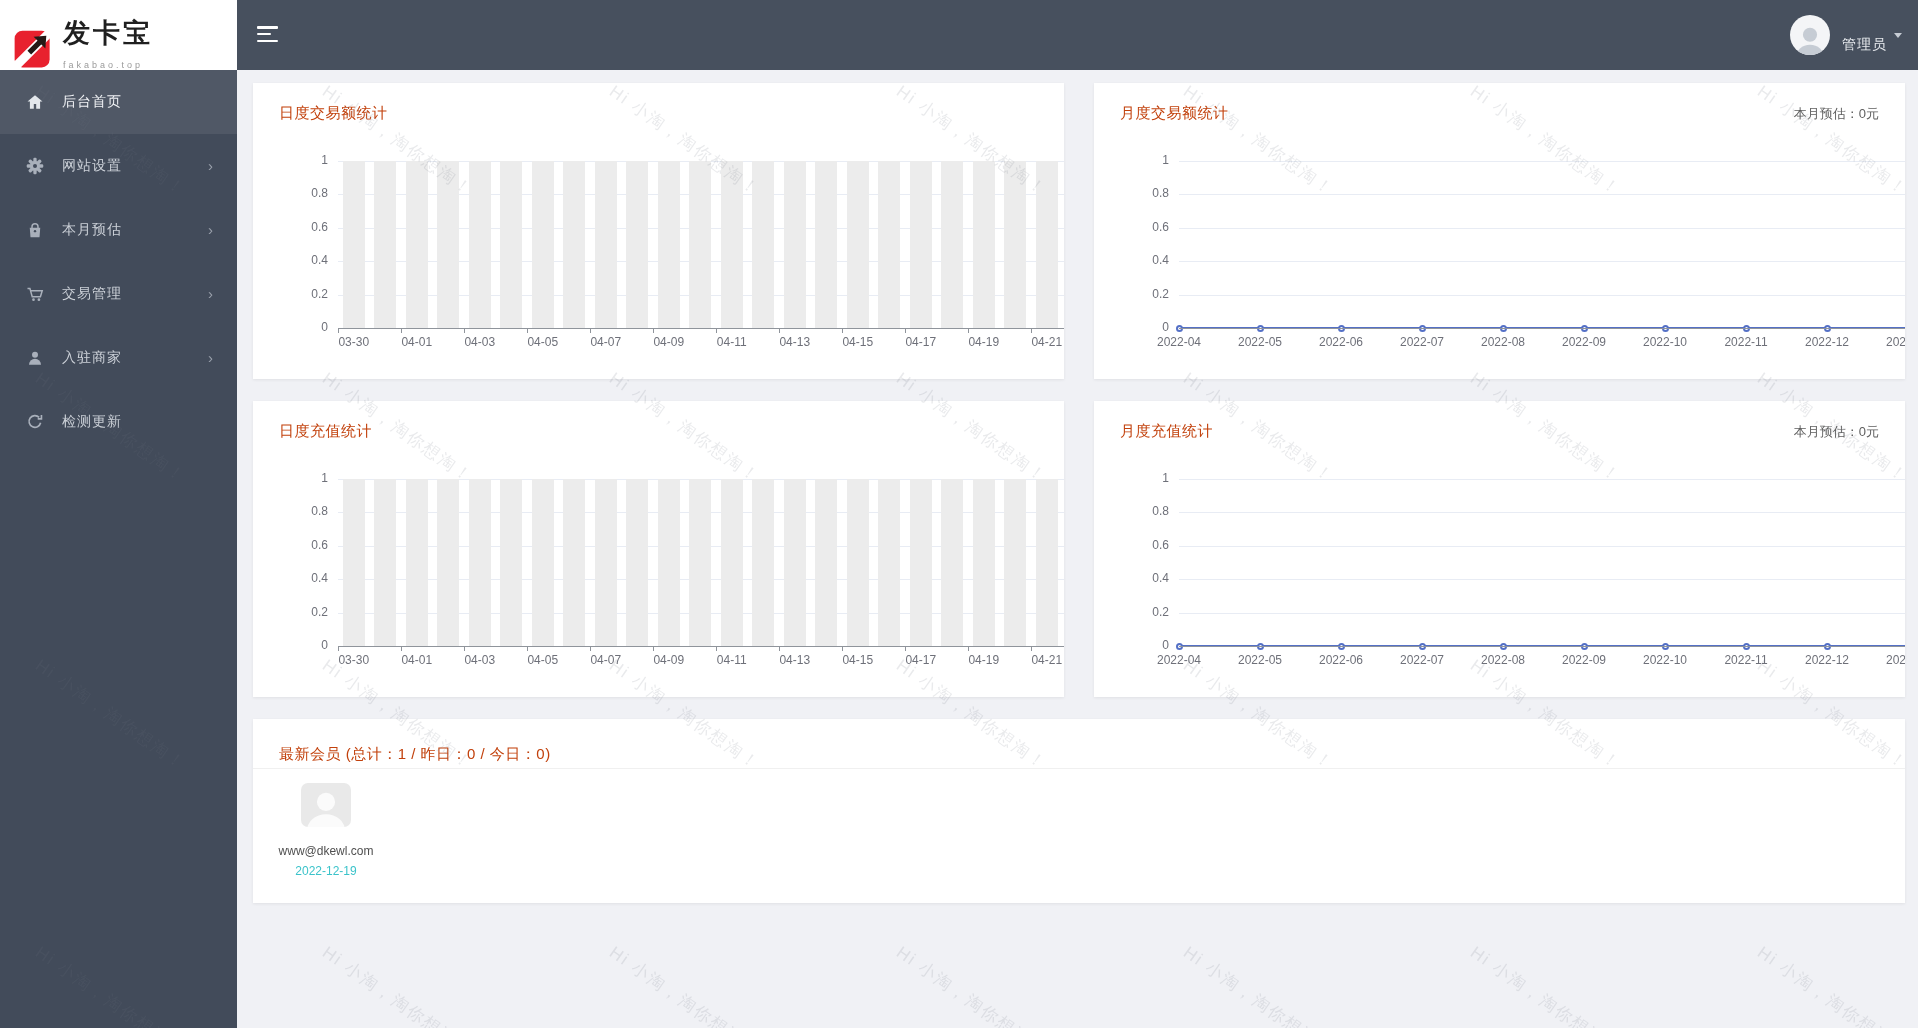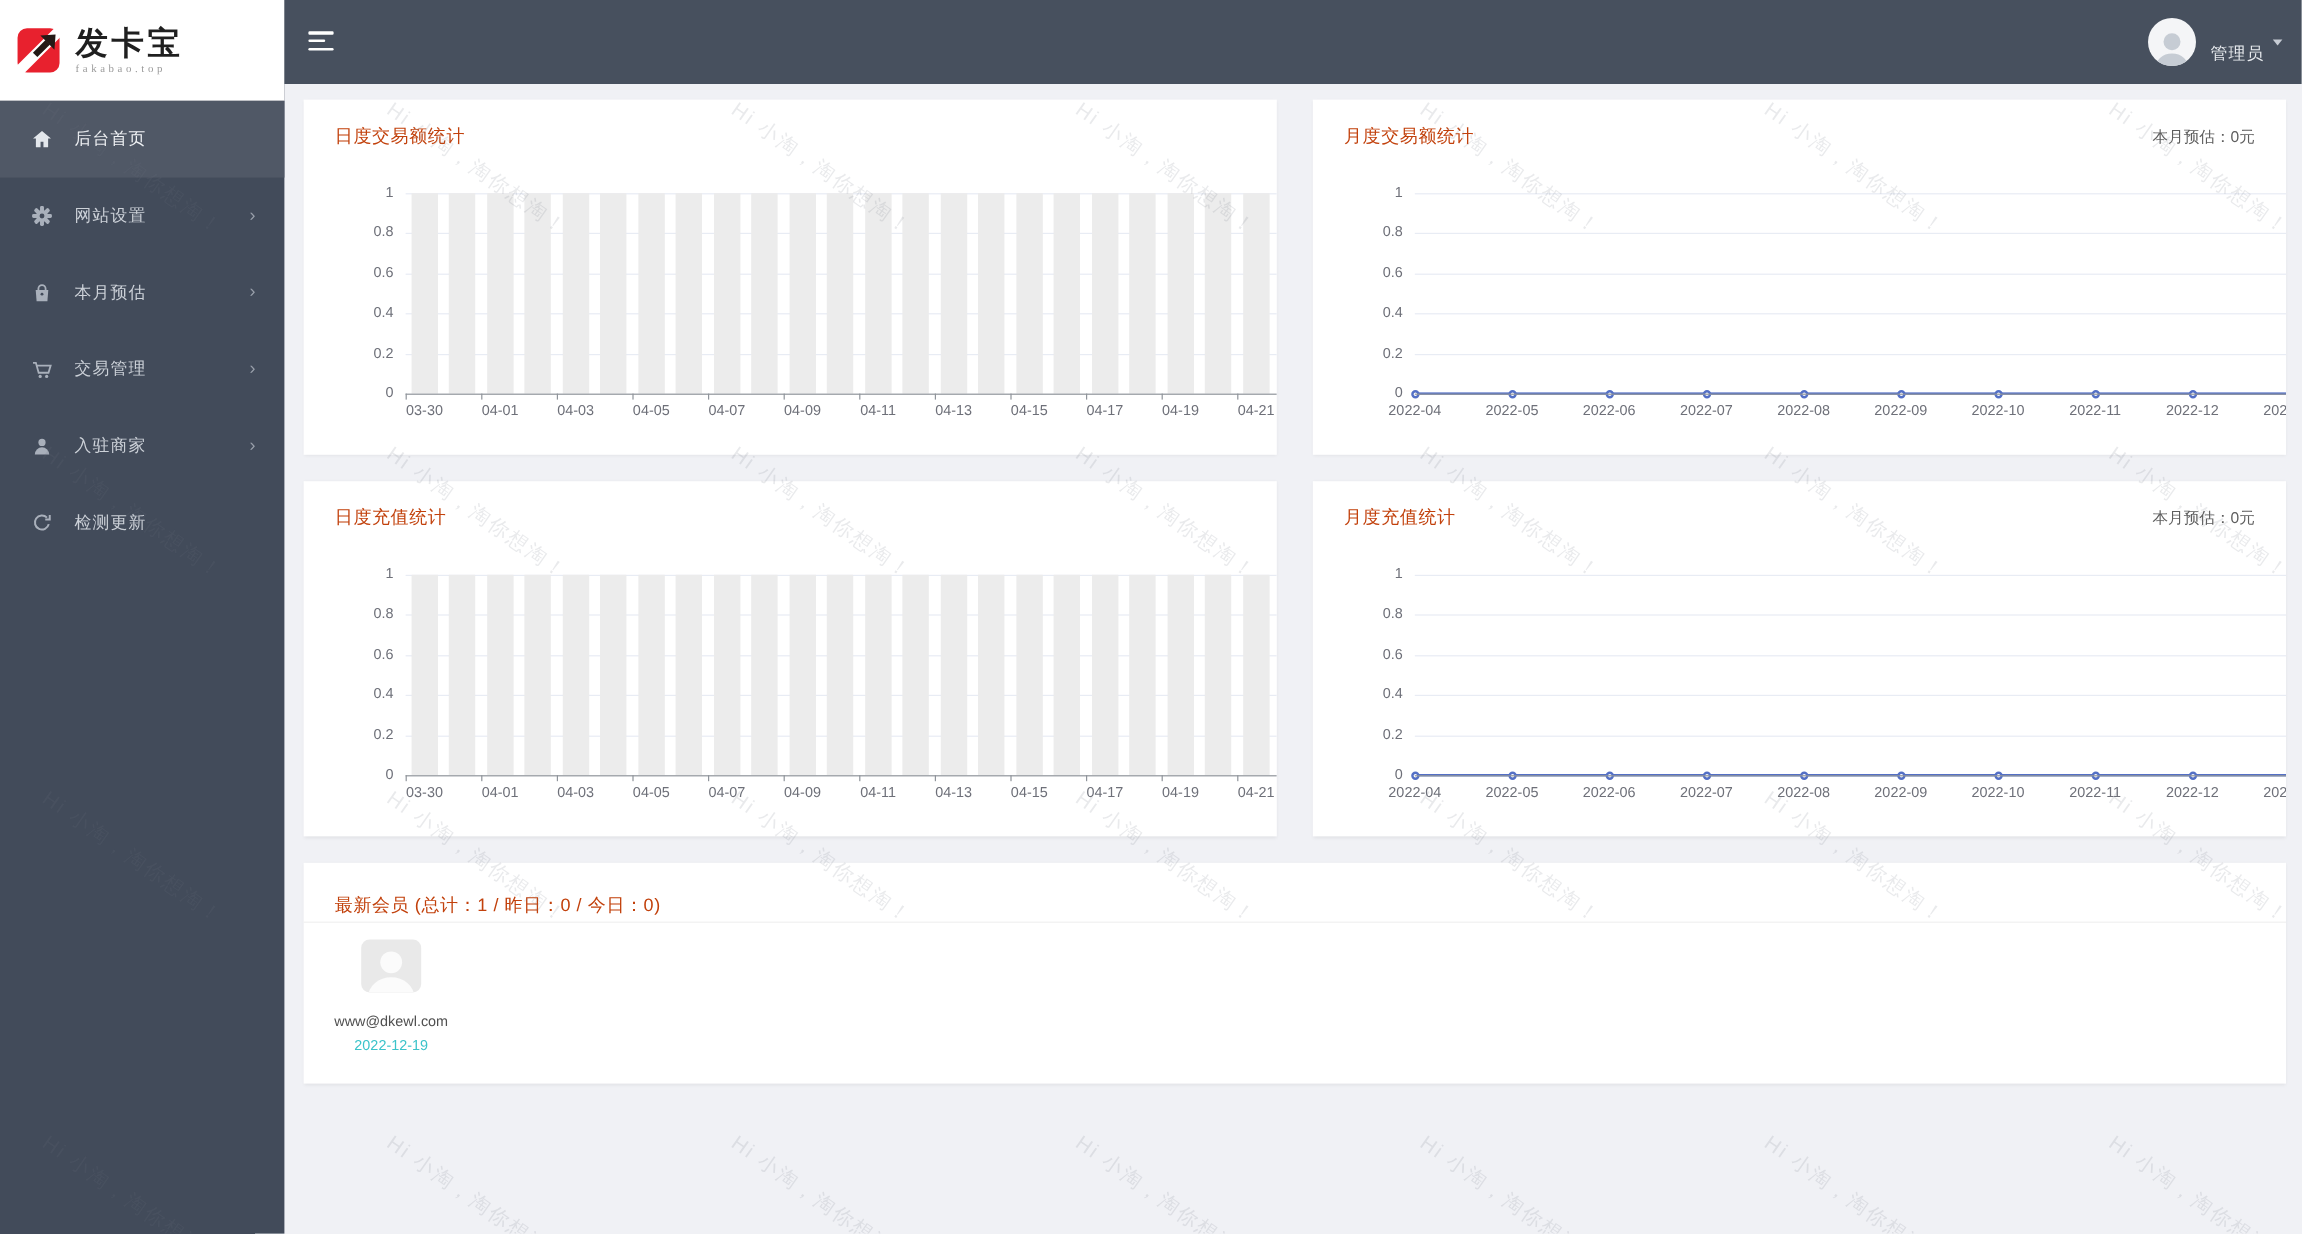--- a/index.html
+++ b/index.html
@@ -1,24 +1,24 @@
 <!DOCTYPE html>
 <html><head>
 <meta charset="utf-8">
 <style>
   * { margin:0; padding:0; box-sizing:border-box; }
   html,body { width:1918px; height:1028px; overflow:hidden;
     font-family:"Liberation Sans","DejaVu Sans",sans-serif; background:#f0f1f5; }
 
   
   .sidebar { position:absolute; left:0; top:0; width:237px; height:1028px; background:#424b5a; z-index:2; }
-  .logo { height:84px; background:#ffffff; display:flex; align-items:center; padding-left:12px; cursor:pointer;font-family:Liberation Serif, serif; }
+  .logo { height:70px; background:#ffffff; display:flex; align-items:flex-end; padding-left:12px; cursor:pointer; }
   .logo-text { margin-left:9px; }
   .logo-title { font-size:27px; font-weight:bold; color:#1f1f1f; letter-spacing:3px; line-height:1.05; }
-  .logo-sub { font-size:9px; color:#9a9a9a; letter-spacing:3px; margin-top:2px; }
+  .logo-sub { font-size:9px; color:#9a9a9a; letter-spacing:3px; margin-top:13px; }
   .menu { padding-top:0; }
   .item { position:relative; height:64px; display:flex; align-items:center; padding-left:25px; cursor:pointer; }
   .item.active { background:#505866; }
   .mi { width:20px; height:18px; display:inline-flex; align-items:center; justify-content:center; color:#a9b0bb; flex:0 0 20px; }
   .item.active .mi { color:#e3e7ec; }
   .ilabel { margin-left:17px; font-size:14px; color:#ccd1d8; letter-spacing:1px; }
   .item.active .ilabel { color:#f0f2f5; }
   .chev { position:absolute; right:24px; top:50%; transform:translateY(-54%); color:#99a0ab; font-size:15px; line-height:1; }
 
   

